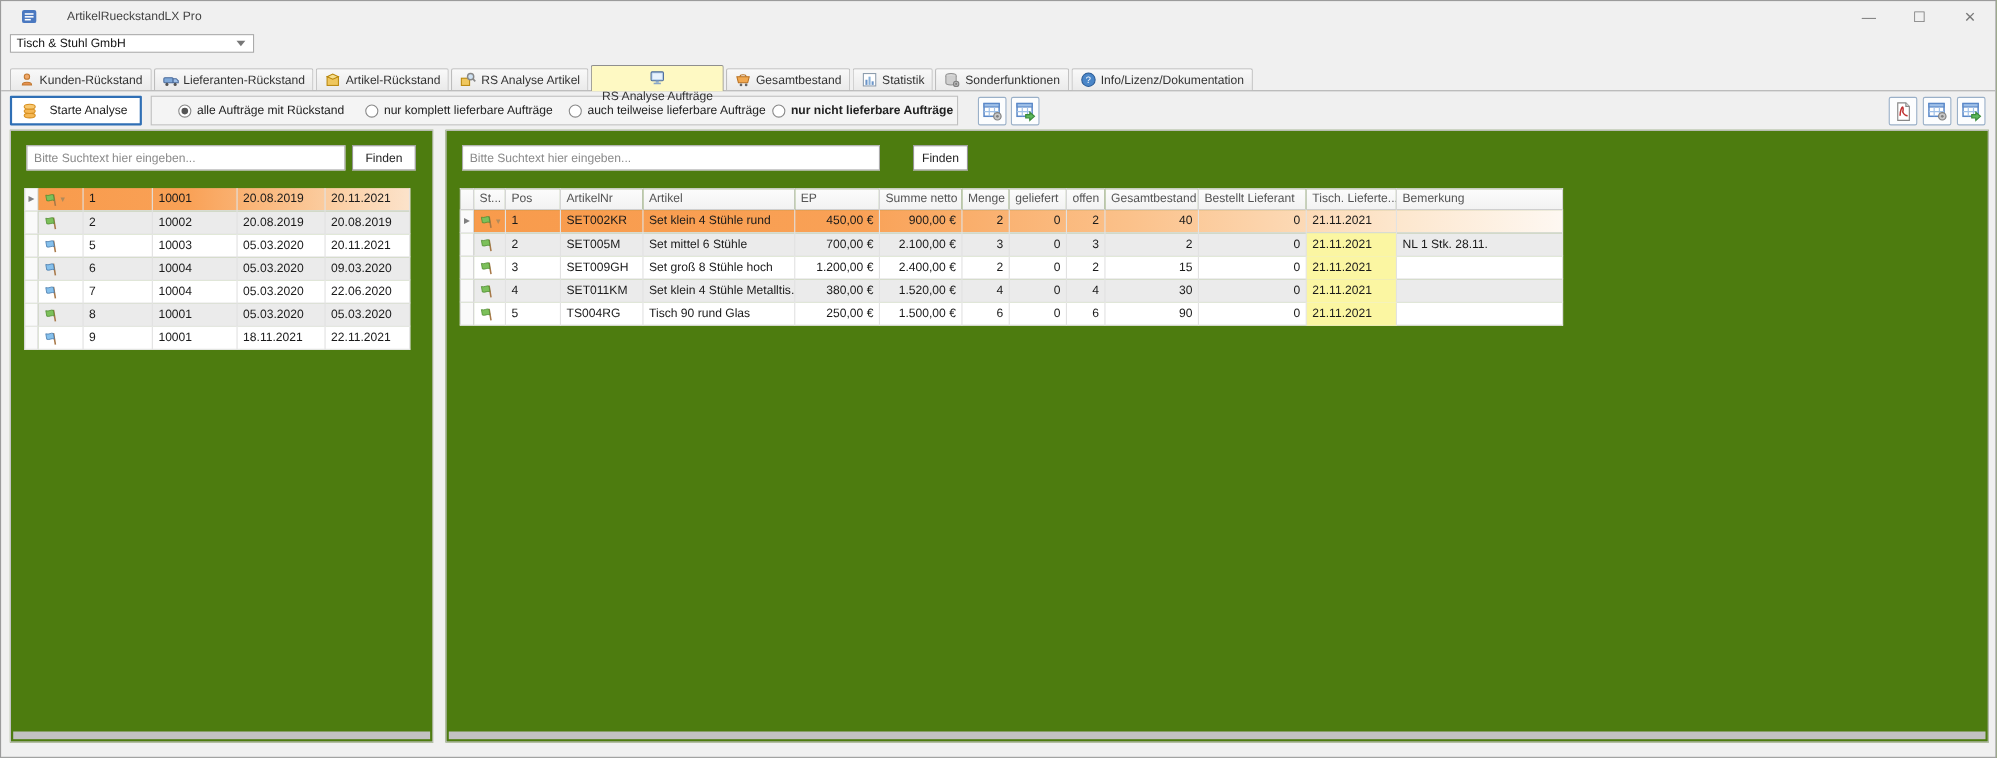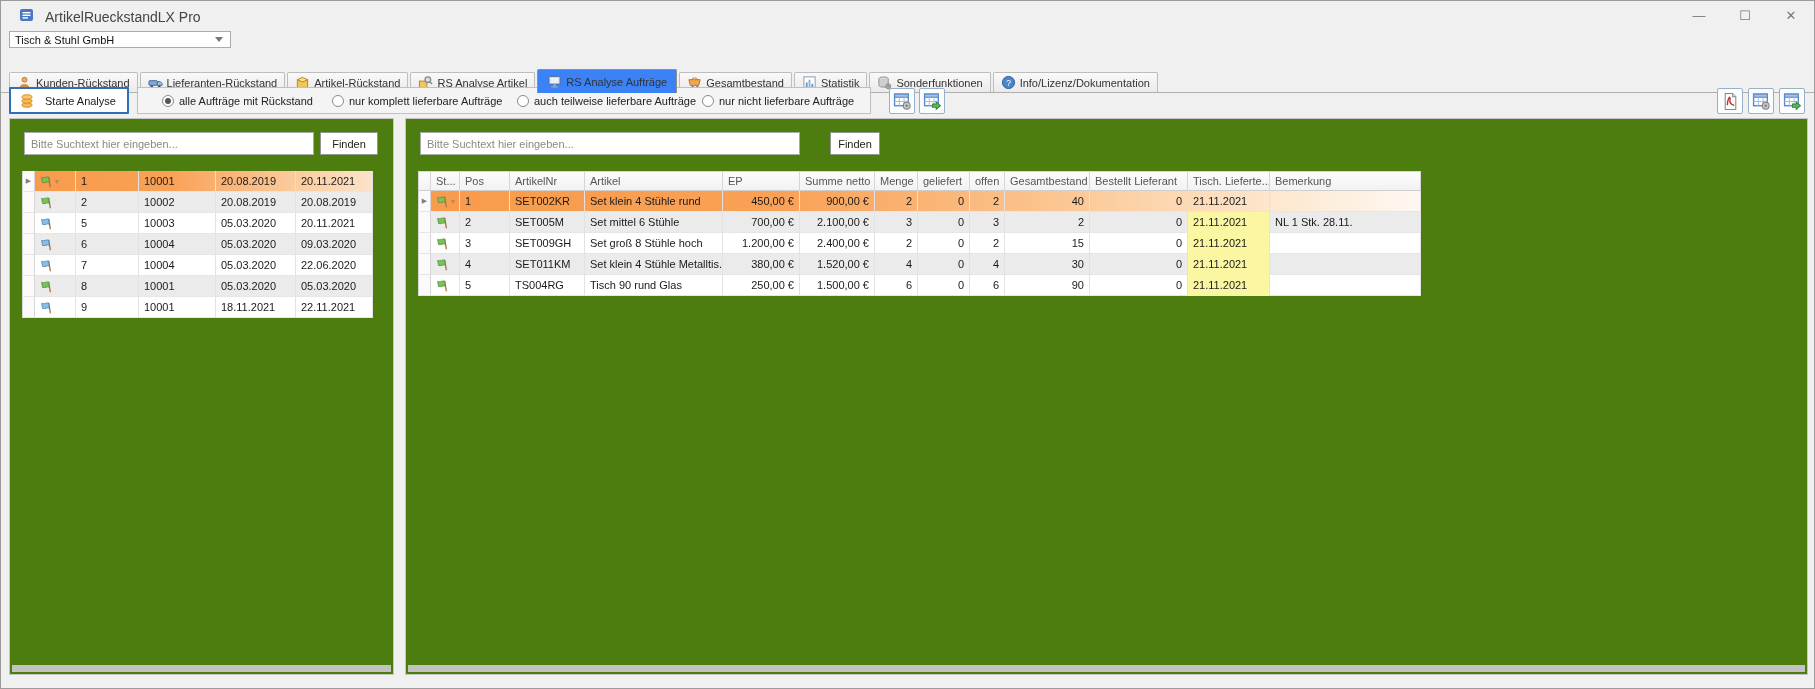--- a/index.html
+++ b/index.html
@@ -9,33 +9,33 @@
     background:#f0f0f0;
     border:1px solid #9b9b9b;
     font-family:"Liberation Sans", sans-serif;
     font-size:11px;
     color:#1a1a1a;
     overflow:hidden;
   }
   
   .titlebar { position:absolute; top:0; left:0; right:0; height:28px; }
   .app-icon { position:absolute; left:18px; top:6px; width:16px; height:16px; }
-  .win-title { position:absolute; left:44px; top:8px; color:#444; font-size:14px; }
+  .win-title { position:absolute; left:60px; top:8px; color:#444; font-size:11px; }
   .win-controls { position:absolute; right:0; top:0; height:28px; display:flex; }
   .win-btn { width:46px; height:28px; display:flex; align-items:center; justify-content:center; color:#777; font-size:13px; cursor:default; }
   
   .client-select { position:absolute; left:8px; top:30px; width:222px; height:17px; background:#fff; border:1px solid #ababab; display:flex; align-items:center; padding:0 5px; }
   .client-select .val { flex:1; font-size:11px; color:#111; white-space:nowrap; overflow:hidden; }
   .dd-arrow { width:0; height:0; border-left:4px solid transparent; border-right:4px solid transparent; border-top:5px solid #777; margin-right:2px; }
   
-  .tabbar { position:absolute; top:68px; left:0; right:0; height:24px; border-bottom:1px solid #b0b0b0; display:flex; align-items:flex-end; padding-left:8px; }
+  .tabbar { position:absolute; top:58px; left:0; right:0; height:24px; border-bottom:1px solid #b0b0b0; display:flex; align-items:flex-end; padding-left:8px; }
   .tab { height:20px; display:flex; align-items:center; gap:4px; padding:0 7px; margin-right:2px;
          background:linear-gradient(#f9f9f9,#eaeaea); border:1px solid #bdbdbd; border-bottom:none;
          border-radius:2px 2px 0 0; color:#333; white-space:nowrap; }
-  .tab.active { height:24px; background:#3b82f6; border-color:#8f8f8f; margin-bottom:-1px; z-index:2; padding:3px 9px; }
+  .tab.active { height:24px; background:#fef9c3; border-color:#8f8f8f; margin-bottom:-1px; z-index:2; padding:3px 9px;flex-direction:column; }
   .tab svg { width:15px; height:15px; flex:0 0 auto; }
   
   .toolbar { position:absolute; top:84px; left:0; right:0; height:33px; }
   .start-btn { position:absolute; left:8px; top:2px; width:120px; height:27px; background:#fff;
                border:2px solid #2F6FB5; border-radius:1px; display:flex; align-items:center; gap:10px; padding:0 8px; cursor:default; }
   .start-btn svg { width:16px; height:16px; }
   .radio-group { position:absolute; left:136px; top:2px; width:734px; height:27px; border:1px solid #c0c0c0; background:#f4f4f4; }
   .radio-item { position:absolute; top:50%; transform:translateY(-50%); display:flex; align-items:center; gap:5px; white-space:nowrap; color:#222; }
   .radio-circle { width:12px; height:12px; border:1px solid #8a8a8a; border-radius:50%; background:#fff; position:relative; flex:0 0 auto; }
   .radio-circle.on::after { content:''; position:absolute; left:2px; top:2px; width:6px; height:6px; border-radius:50%; background:#555; }
@@ -192,21 +192,21 @@
       <span>alle Aufträge mit Rückstand</span>
     </div>
     <div class="radio-item" style="left:194px;">
       <span class="radio-circle"></span>
       <span>nur komplett lieferbare Aufträge</span>
     </div>
     <div class="radio-item" style="left:379px;">
       <span class="radio-circle"></span>
       <span>auch teilweise lieferbare Aufträge</span>
     </div>
-    <div class="radio-item" style="left:564px;">
+    <div class="radio-item" style="left:564px;font-weight:bold;">
       <span class="radio-circle"></span>
       <span>nur nicht lieferbare Aufträge</span>
     </div>
   </div>
 
   <div class="icon-btn" style="left:888px;">
     <svg viewBox="0 0 18 18">
       <rect x="1.5" y="2" width="13" height="11" fill="#fff" stroke="#5A88C8" stroke-width="1.3"></rect>
       <rect x="1.5" y="2" width="13" height="3" fill="#9FC0E8" stroke="#5A88C8"></rect>
       <line x1="6" y1="5" x2="6" y2="13" stroke="#9FC0E8"></line>

